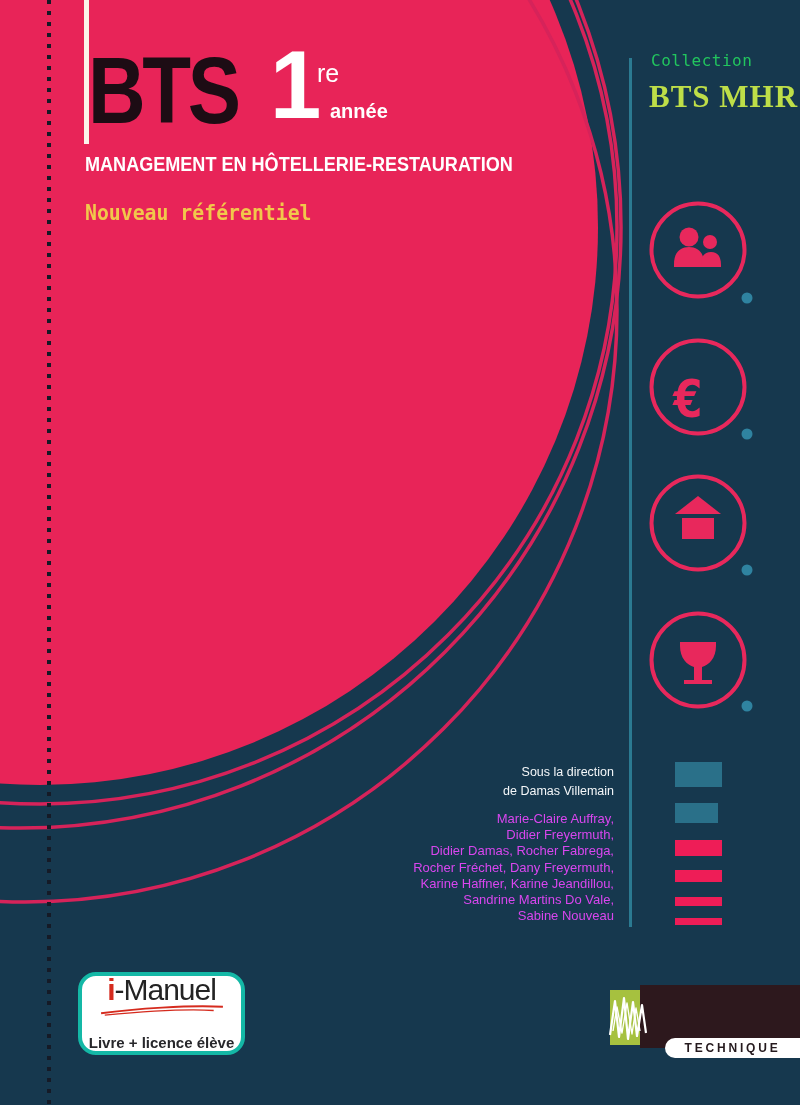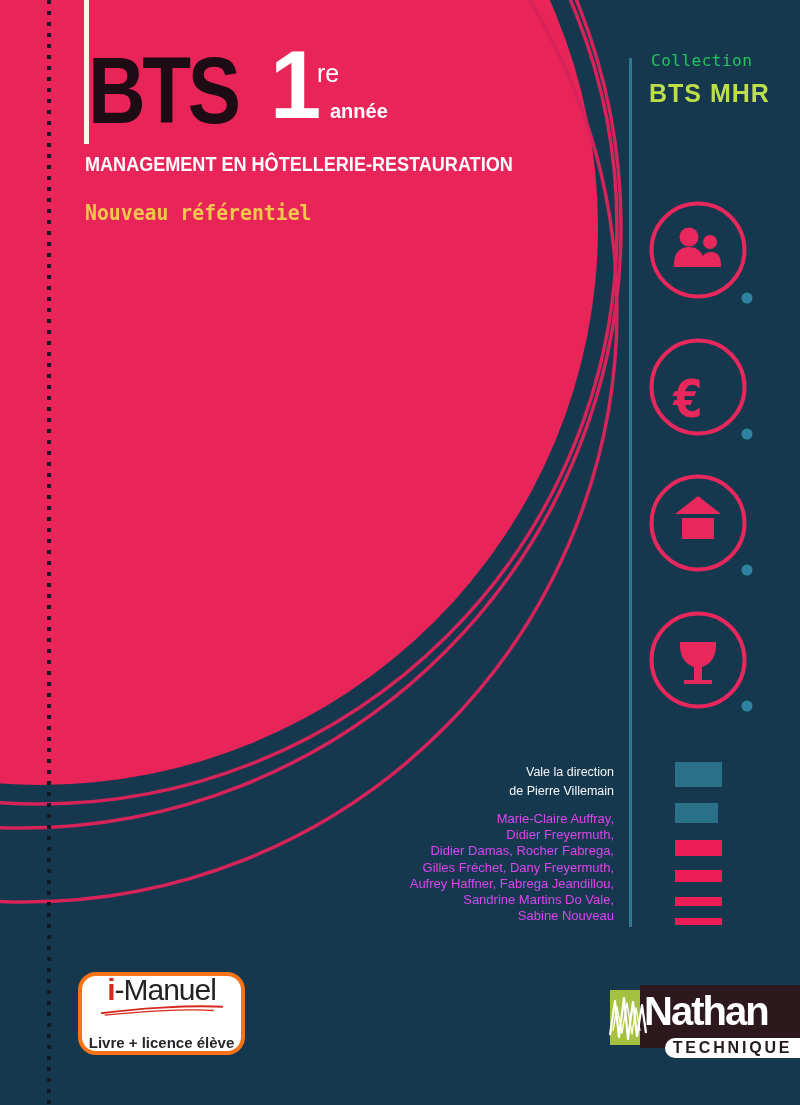--- a/index.html
+++ b/index.html
@@ -35,50 +35,50 @@
   
   .title{left:83px;top:318px;}
   .title-line{
     font-family:"DejaVu Sans Mono",monospace;font-weight:bold;font-size:68px;
     line-height:63px;color:#ffffff;white-space:nowrap;
     transform:scaleX(.72);transform-origin:left top;
     text-shadow:4px 4px 0 rgba(21,42,61,.5);
   }
   
   .collection-label{left:651px;top:51px;font-family:"DejaVu Sans Mono",monospace;font-size:16px;color:#22c55e;letter-spacing:.5px;}
-  .collection-name{left:649px;top:79px;font-family:Liberation Sans, sans-serif;font-weight:bold;font-size:25px;color:#bede48;letter-spacing:1px;}
+  .collection-name{left:649px;top:79px;font-family:Liberation Serif, serif;font-weight:bold;font-size:31px;color:#bede48;letter-spacing:1px;}
   .teal-rule{left:629px;top:58px;width:3px;height:869px;background:#2b7a91;}
   
   .direction{right:186px;top:763px;text-align:right;color:#f4f7f9;font-size:12.5px;line-height:18.5px;}
   .authors{right:186px;top:811px;text-align:right;color:#d946ef;font-size:13px;line-height:16.2px;}
   
   .swatch{left:675px;width:47px;}
   .sw0{top:762px;height:25px;}
   .sw1{top:803px;height:20px;width:43px;}
   .sw2{top:840px;height:16px;}
   .sw3{top:870px;height:12px;}
   .sw4{top:897px;height:9px;}
   .sw5{top:918px;height:7px;}
   
   .imanuel{
     left:78px;top:972px;width:167px;height:83px;background:#ffffff;
-    border:4px solid #f97316;border-radius:18px;box-sizing:border-box;
+    border:4px solid #14b8a6;border-radius:18px;box-sizing:border-box;
     display:flex;flex-direction:column;align-items:center;justify-content:center;
   }
   .imanuel-brand{font-size:30px;line-height:28px;letter-spacing:-1px;color:#232323;}
   .imanuel-brand .i{color:#d52b1e;font-weight:bold;}
   .imanuel-tagline{font-size:15px;font-weight:bold;color:#27272b;margin-top:18px;}
   
   .nathan-box{left:640px;top:985px;width:160px;height:63px;background:#2d181d;}
   .nathan-green{left:610px;top:990px;width:30px;height:55px;background:#a6c13f;}
   .nathan-name{left:644px;top:991px;font-size:40px;font-weight:bold;color:#ffffff;letter-spacing:-2px;line-height:1;}
   .nathan-pill{
     left:665px;top:1038px;width:135px;height:20px;background:#ffffff;
     border-radius:10px 0 0 10px;text-align:center;line-height:20px;
-    font-size:16px;font-weight:bold;letter-spacing:2.8px;color:#251a1e;
+    font-size:12px;font-weight:bold;letter-spacing:2.8px;color:#251a1e;
   }
 </style>
 </head>
 <body>
 
 <div class="canvas">
 
   <svg class="abs" width="800" height="1105" viewBox="0 0 800 1105" style="left:0;top:0;">
 
     <circle cx="40" cy="227" r="558" fill="#e82458"></circle>
@@ -125,29 +125,29 @@
   <div class="abs grade-word">année</div>
   <div class="abs program">MANAGEMENT EN HÔTELLERIE-RESTAURATION</div>
   <div class="abs banner">Nouveau référentiel</div>
 
   <div class="abs collection-label">Collection</div>
   <div class="abs collection-name">BTS MHR</div>
   <div class="abs teal-rule"></div>
 
 
   <div class="abs direction">
-    <div>Vale la direction</div>
-    <div>de Pierre Villemain</div>
+    <div>Sous la direction</div>
+    <div>de Damas Villemain</div>
   </div>
   <div class="abs authors">
     <div>Marie-Claire Auffray,</div>
     <div>Didier Freyermuth,</div>
     <div>Didier Damas, Rocher Fabrega,</div>
-    <div>Gilles Fréchet, Dany Freyermuth,</div>
-    <div>Aufrey Haffner, Fabrega Jeandillou,</div>
+    <div>Rocher Fréchet, Dany Freyermuth,</div>
+    <div>Karine Haffner, Karine Jeandillou,</div>
     <div>Sandrine Martins Do Vale,</div>
     <div>Sabine Nouveau</div>
   </div>
 
   <div class="abs swatch sw0" style="background: rgb(42, 112, 137);"></div>
   <div class="abs swatch sw1" style="background: rgb(42, 112, 137);"></div>
   <div class="abs swatch sw2" style="background: rgb(238, 29, 87);"></div>
   <div class="abs swatch sw3" style="background: rgb(238, 29, 87);"></div>
   <div class="abs swatch sw4" style="background: rgb(238, 29, 87);"></div>
   <div class="abs swatch sw5" style="background: rgb(238, 29, 87);"></div>
@@ -162,16 +162,15 @@
     </svg>
     <div class="imanuel-tagline">Livre + licence élève</div>
   </div>
 
   <div class="abs nathan-box"></div>
   <div class="abs nathan-green"></div>
   <svg class="abs" style="left:607px;top:993px;" width="48" height="50" viewBox="0 0 48 50">
     <polyline points="3,42 8,8 12,44 17,5 21,46 26,9 30,43 35,12 39,40" fill="none" stroke="#ffffff" stroke-width="2.2" stroke-linejoin="round"></polyline>
     <polyline points="6,38 10,14 15,40 20,10 25,41 29,15 33,38" fill="none" stroke="#ffffff" stroke-width="1.4" stroke-linejoin="round"></polyline>
   </svg>
-  <div class="abs nathan-name">Nathan</div>
   <div class="abs nathan-pill">TECHNIQUE</div>
 
 </div>
 
 </body></html>

